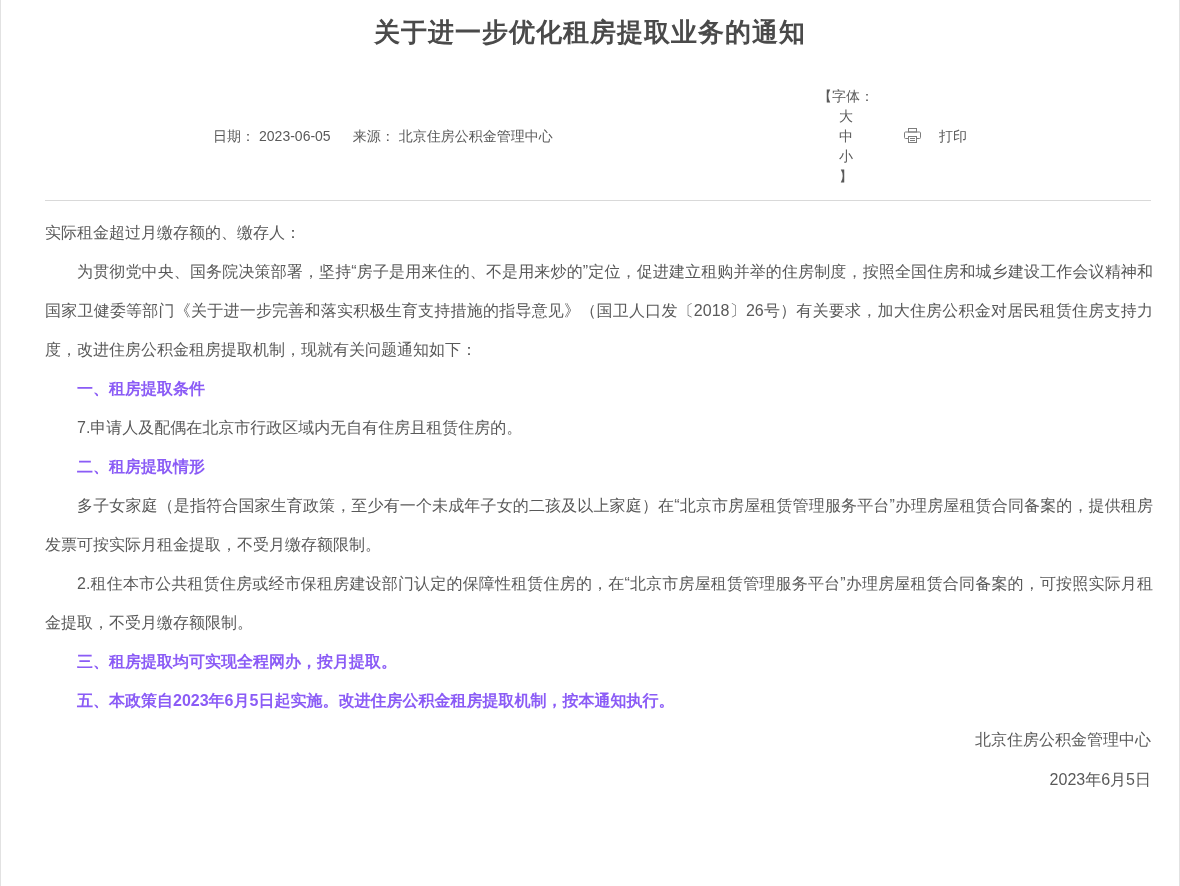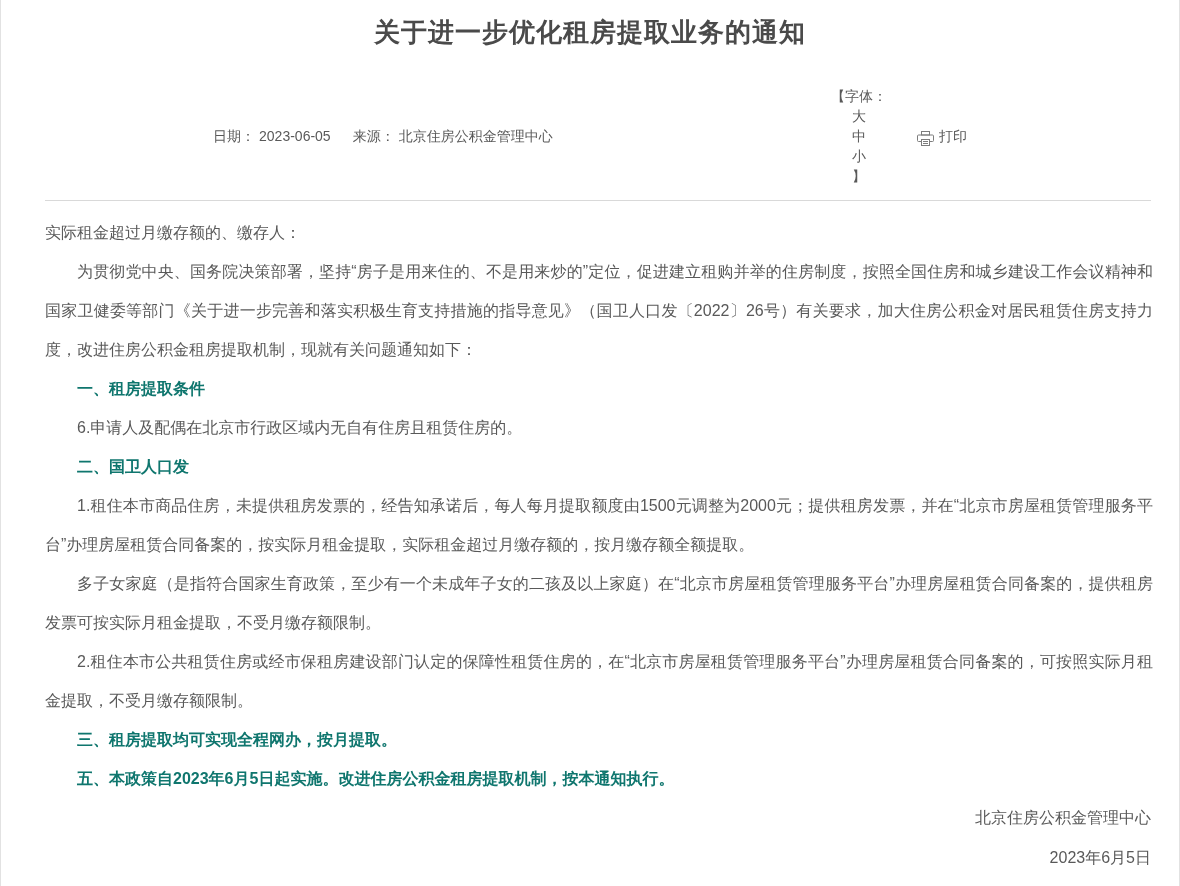--- a/index.html
+++ b/index.html
@@ -39,40 +39,40 @@
   .meta-sep { display: inline-block; width: 14px; }
   .meta-right { display: flex; align-items: center; gap: 6px; }
   .font-switch { display: flex; align-items: center; gap: 2px; flex-direction: column; }
   .font-size-btn {
     cursor: pointer;
     padding: 0 5px;
     color: #595959;
   }
   .print-btn {
     display: inline-flex;
-    align-items: flex-end;
-    gap: 5px;
+    align-items: flex-start;
+    gap: 18px;
     margin-left: 24px;
     cursor: pointer;
     color: #595959;
   }
   .print-btn svg { display: block; }
   .header-divider {
     border-bottom: 1px solid #d9d9d9;
     margin: 0 28px 0 44px;
   }
   .article {
     padding: 12px 26px 6px 44px;
     font-size: 16px;
     line-height: 39px;
     text-align: justify;
   }
   .para { text-indent: 2em; }
   .para.no-indent { text-indent: 0; }
-  .para.heading { font-weight: bold; color: #0f766e; }
+  .para.heading { font-weight: bold; color: #8b5cf6; }
   .signature { text-align: right; line-height: 40px; padding-right: 2px; }
 </style>
 </head>
 <body>
 
 <div class="page">
 
   <div class="doc-header">
     <h1 class="doc-title">关于进一步优化租房提取业务的通知</h1>
 
@@ -100,26 +100,25 @@
           </span>
           <span>打印</span>
         </span>
       </div>
     </div>
     <div class="header-divider"></div>
   </div>
 
   <div class="article">
     <p class="para no-indent">实际租金超过月缴存额的、缴存人：</p>
-    <p class="para">为贯彻党中央、国务院决策部署，坚持“房子是用来住的、不是用来炒的”定位，促进建立租购并举的住房制度，按照全国住房和城乡建设工作会议精神和国家卫健委等部门《关于进一步完善和落实积极生育支持措施的指导意见》（国卫人口发〔2022〕26号）有关要求，加大住房公积金对居民租赁住房支持力度，改进住房公积金租房提取机制，现就有关问题通知如下：</p>
+    <p class="para">为贯彻党中央、国务院决策部署，坚持“房子是用来住的、不是用来炒的”定位，促进建立租购并举的住房制度，按照全国住房和城乡建设工作会议精神和国家卫健委等部门《关于进一步完善和落实积极生育支持措施的指导意见》（国卫人口发〔2018〕26号）有关要求，加大住房公积金对居民租赁住房支持力度，改进住房公积金租房提取机制，现就有关问题通知如下：</p>
     <div>
         <p class="para heading">一、租房提取条件</p>
-        <p class="para">6.申请人及配偶在北京市行政区域内无自有住房且租赁住房的。</p>
-        <p class="para heading">二、国卫人口发</p>
-        <p class="para">1.租住本市商品住房，未提供租房发票的，经告知承诺后，每人每月提取额度由1500元调整为2000元；提供租房发票，并在“北京市房屋租赁管理服务平台”办理房屋租赁合同备案的，按实际月租金提取，实际租金超过月缴存额的，按月缴存额全额提取。</p>
+        <p class="para">7.申请人及配偶在北京市行政区域内无自有住房且租赁住房的。</p>
+        <p class="para heading">二、租房提取情形</p>
         <p class="para">多子女家庭（是指符合国家生育政策，至少有一个未成年子女的二孩及以上家庭）在“北京市房屋租赁管理服务平台”办理房屋租赁合同备案的，提供租房发票可按实际月租金提取，不受月缴存额限制。</p>
         <p class="para">2.租住本市公共租赁住房或经市保租房建设部门认定的保障性租赁住房的，在“北京市房屋租赁管理服务平台”办理房屋租赁合同备案的，可按照实际月租金提取，不受月缴存额限制。</p>
         <p class="para heading">三、租房提取均可实现全程网办，按月提取。</p>
         <p class="para heading">五、本政策自2023年6月5日起实施。改进住房公积金租房提取机制，按本通知执行。</p>
       </div>
     <div class="signature">
       <p>北京住房公积金管理中心</p>
       <p>2023年6月5日</p>
     </div>
   </div>

